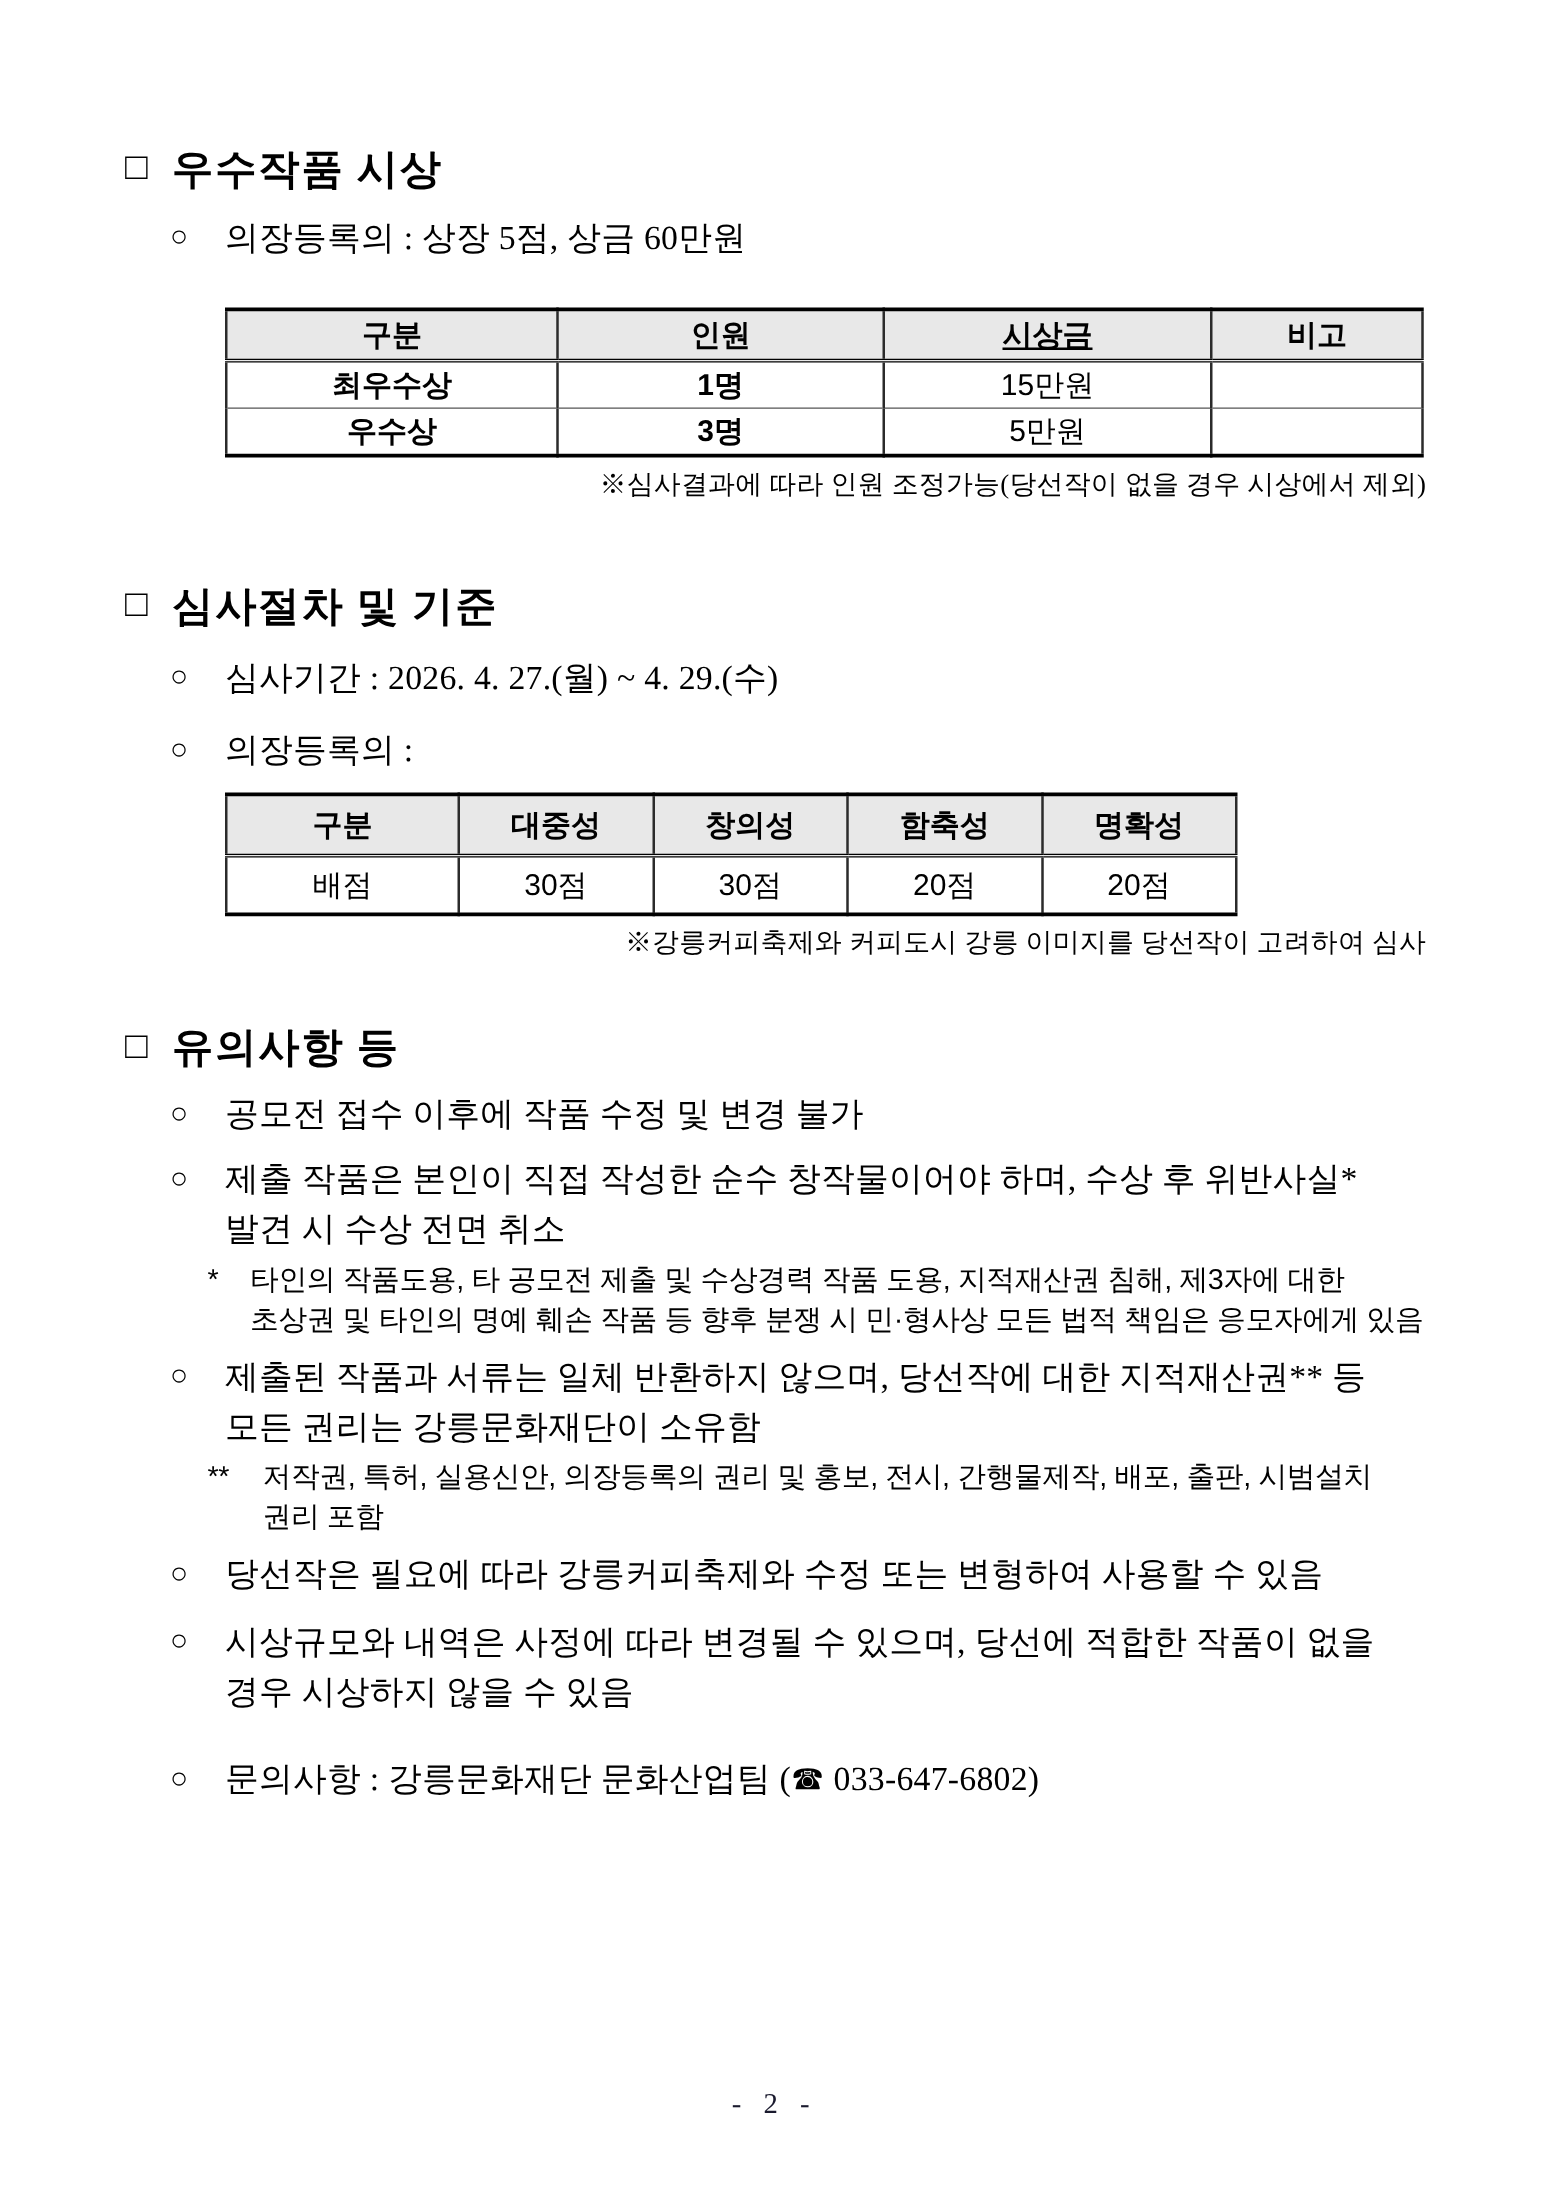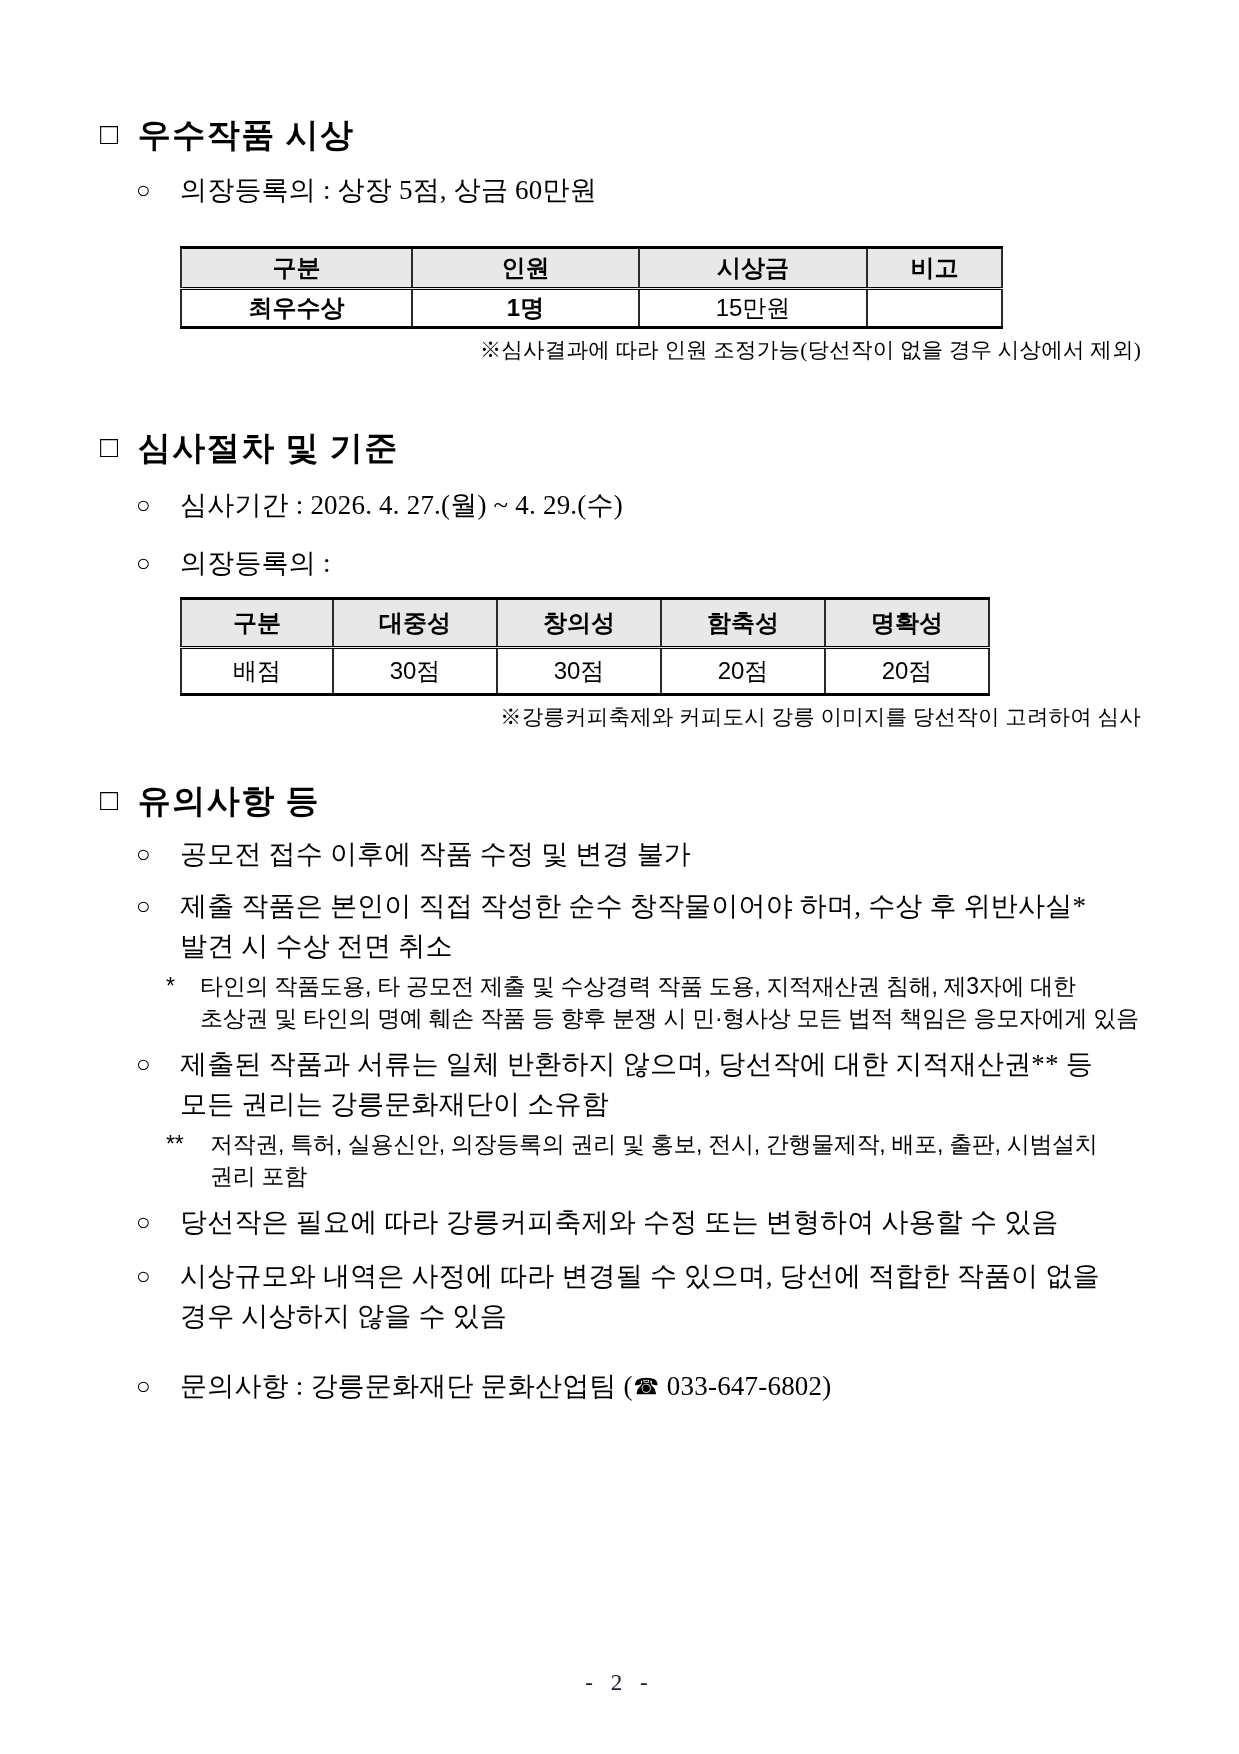--- a/index.html
+++ b/index.html
@@ -51,33 +51,33 @@
     font-family:"Liberation Sans","DejaVu Sans",sans-serif;
     font-size:24px;
     margin-left:80px;
     border-top:3px solid #000;border-bottom:3px solid #000;
     border-left:2px solid #2b2b2b;border-right:2px solid #2b2b2b;
   }
   th,td{
     border-left:2px solid #2b2b2b;border-right:2px solid #2b2b2b;
     border-bottom:1px solid #555;
     text-align:center;vertical-align:middle;
-    padding:2px 0;
+    padding:2px 17px;
   }
   thead th{
     background:#e8e8e8;font-weight:bold;
     border-bottom:3px double #000;
   }
   .t1{width:817px;}
   .t1 th{height:34px;}
   .t1 td{height:31px;}
   .t1 td:nth-child(1),.t1 td:nth-child(2){font-weight:bold;}
   .t1 th:nth-child(1){width:229px;}
   .t1 th:nth-child(2){width:225px;}
-  .t1 th:nth-child(3){width:226px;}
+  .t1 th:nth-child(3){width:226px;text-decoration:underline;}
   .t1 th:nth-child(4){width:133px;}
   .t2{width:810px;}
   .t2 th{height:42px;}
   .t2 td{height:40px;}
   .t2 th:nth-child(1){width:150px;}
 
   
   .note{
     margin-left:74px;
     font-size:21.5px;line-height:30px;letter-spacing:0.2px;
@@ -136,20 +136,26 @@
           <th>비고</th>
         </tr>
       </thead>
       <tbody>
         <tr>
           <td>최우수상</td>
           <td>1명</td>
           <td>15만원</td>
           <td></td>
         </tr>
+        <tr>
+          <td>우수상</td>
+          <td>3명</td>
+          <td>5만원</td>
+          <td></td>
+        </tr>
       </tbody>
     </table>
 
     <div class="note serif mt-note1">※심사결과에 따라 인원 조정가능(당선작이 없을 경우 시상에서 제외)</div>
   </section>
 
   <section>
     <div class="sec-title mt-h2">
       <span class="sq">□</span>
       <span>심사절차 및 기준</span>

